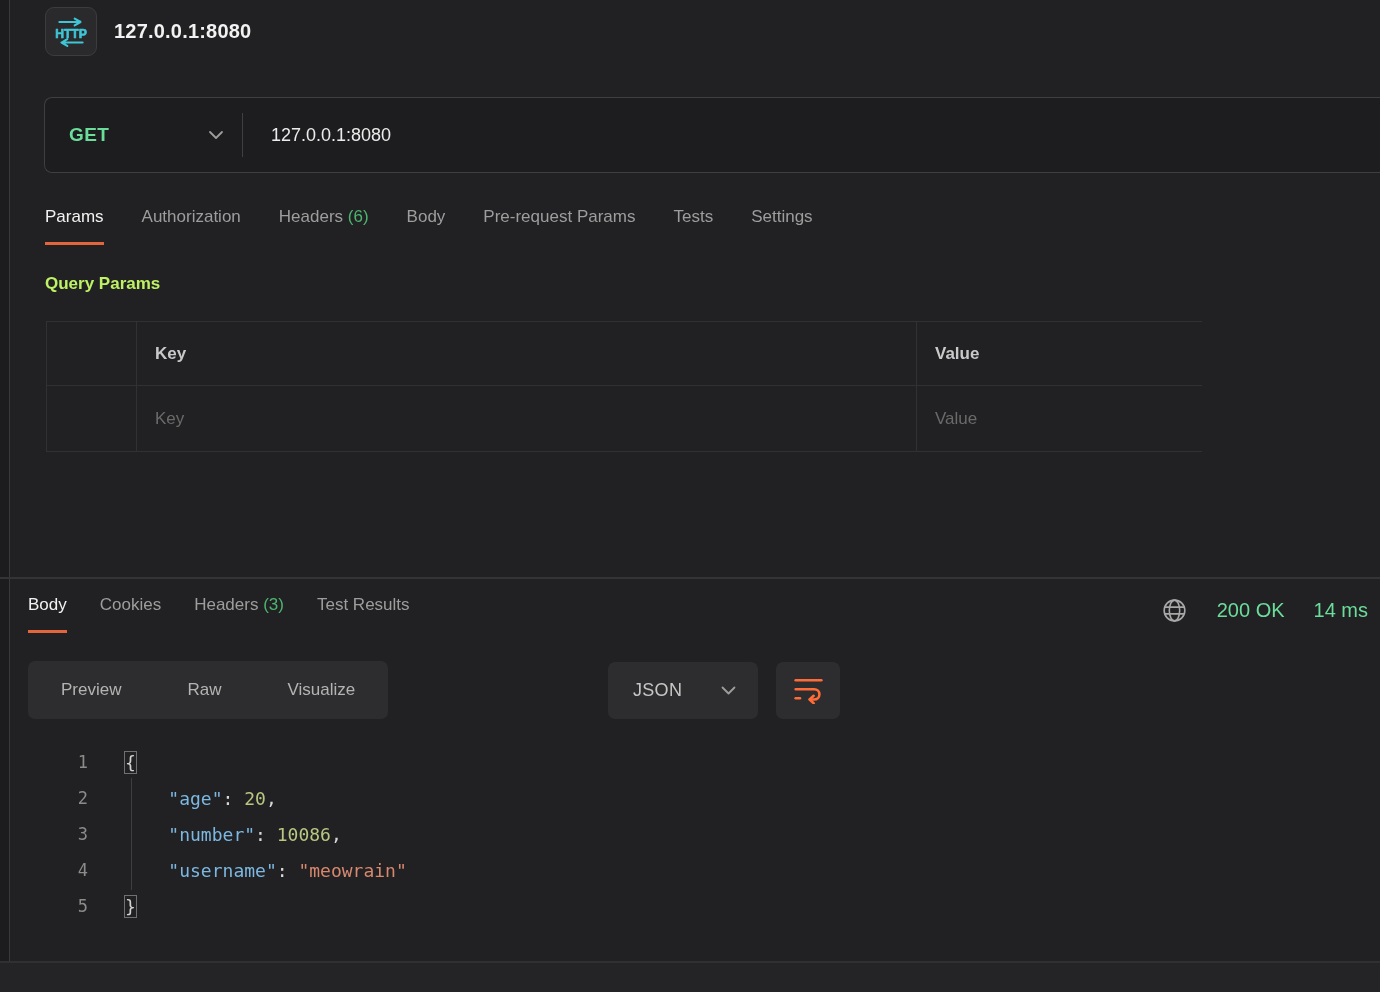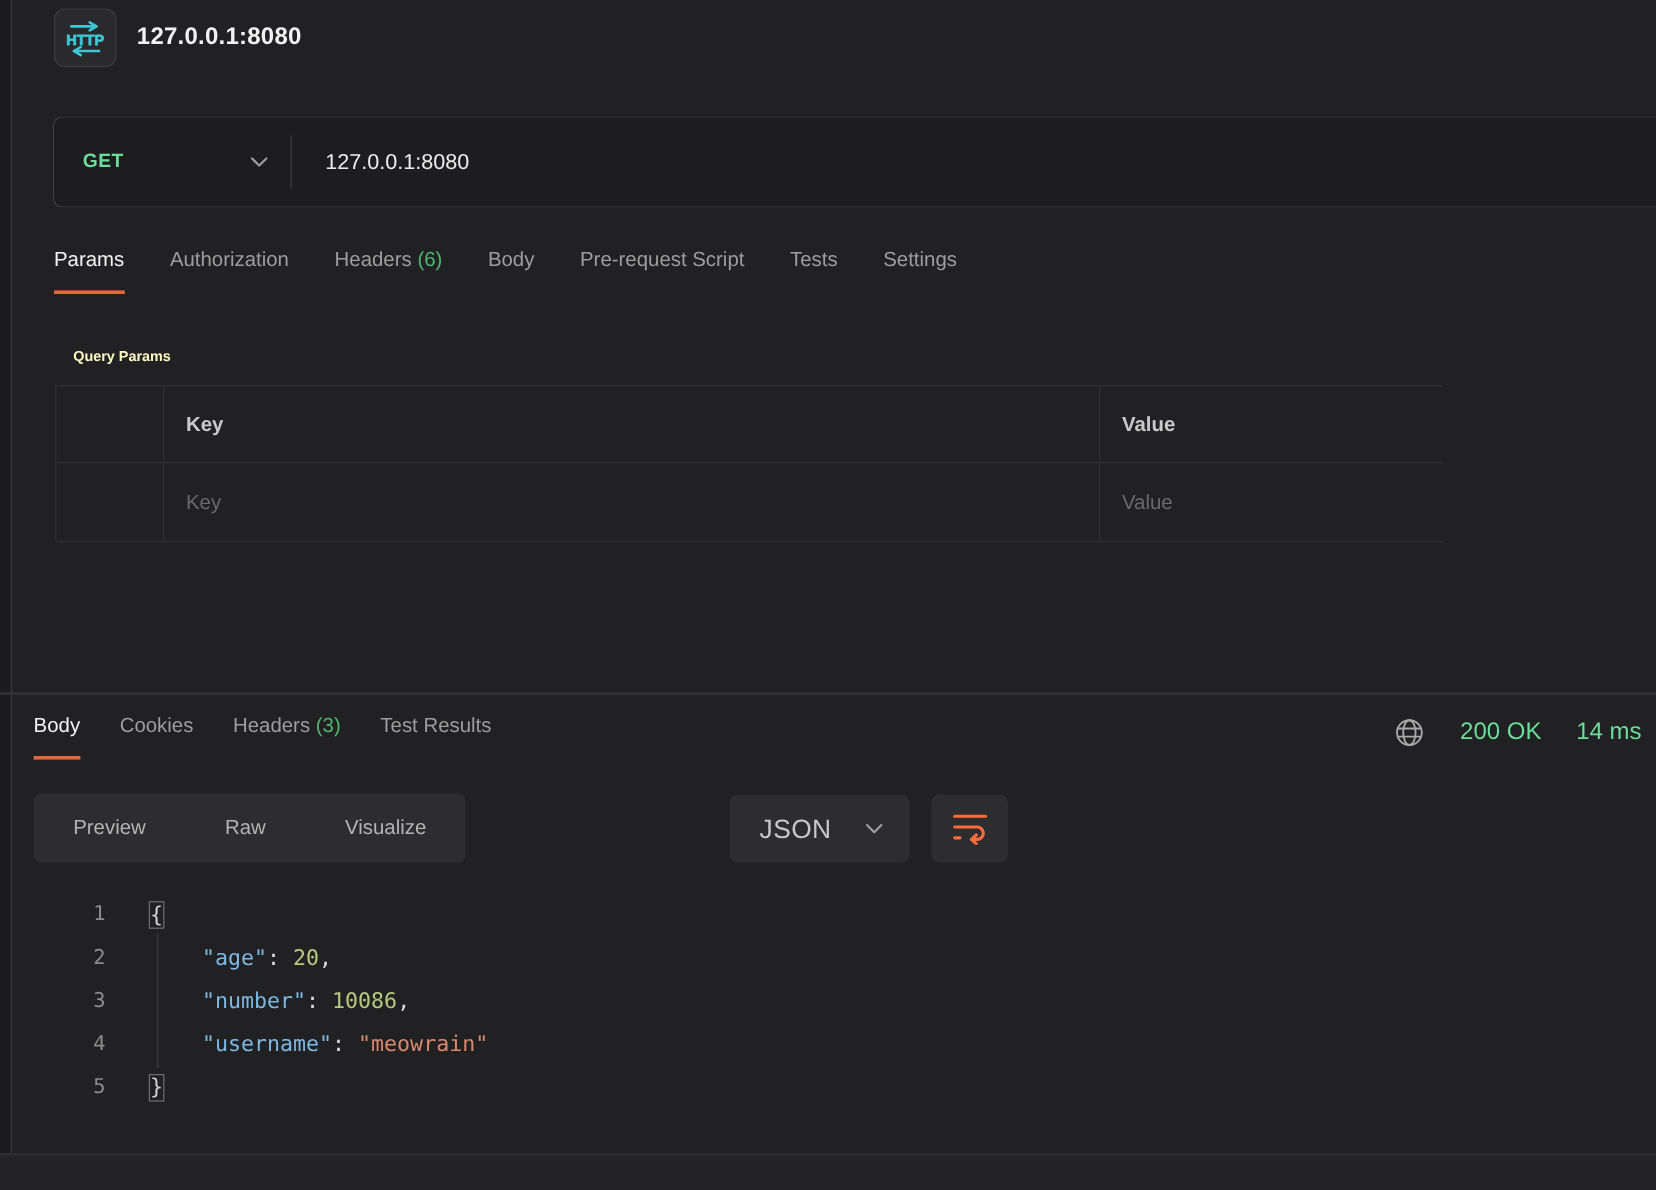--- a/index.html
+++ b/index.html
@@ -18,33 +18,33 @@
   .http-badge { width:52px; height:49px; background:#2a2a2c; border:1px solid #3c3c3e;
     border-radius:9px; display:flex; align-items:center; justify-content:center; }
   .req-title { font-size:20px; font-weight:700; color:#f2f2f2; margin:0; letter-spacing:.2px; }
 
   
   .url-bar { position:absolute; left:44px; top:97px; width:1336px; height:76px;
     background:#1d1d1f; border:1px solid #3f3f41; border-right:none;
     border-radius:8px 0 0 8px; display:flex; align-items:center; }
   .method { display:flex; align-items:center; justify-content:space-between;
     width:197px; padding:0 18px 0 24px; cursor:pointer; height:100%; }
-  .method-label { color:#6bdd9a; font-weight:700; font-size:16px; letter-spacing:.4px; }
+  .method-label { color:#6bdd9a; font-weight:700; font-size:19px; letter-spacing:.4px; }
   .vline { width:1px; height:44px; background:#3f3f41; flex:none; }
   .url-input { padding-left:28px; color:#ececec; font-size:18px; flex:1; cursor:text; }
 
   
   .tabs { display:flex; }
   .req-tabs { position:absolute; left:45px; top:207px; gap:38px; }
   .resp-tabs { gap:33px; }
   .tab { font-size:17px; color:#9d9d9d; padding-bottom:15px; cursor:pointer; border-bottom:3px solid transparent; }
   .tab.active { color:#f2f2f2; border-bottom-color:#e2653c; }
   .tab .count { color:#4db56f; }
 
-  .qp-title { position:absolute; left:45px; top:274px; font-size:12px; font-weight:700; color:#fef9c3; margin:16px; }
+  .qp-title { position:absolute; left:45px; top:274px; font-size:17px; font-weight:700; color:#bef264; margin:0; }
 
   
   .params-table { position:absolute; left:46px; top:321px; width:1156px;
     border-top:1px solid #313133; border-left:1px solid #313133; }
   .t-row { display:flex; border-bottom:1px solid #313133; align-items:stretch; }
   .t-head { height:64px; }
   .t-input { height:66px; }
   .t-cell { display:flex; align-items:center; }
   .t-check { width:90px; border-right:1px solid #313133; flex:none; }
   .t-key { width:780px; padding-left:18px; border-right:1px solid #313133; flex:none; }
@@ -61,21 +61,21 @@
 
   
   .segmented { position:absolute; left:28px; top:661px; height:58px; background:#2d2d2f;
     border-radius:7px; display:flex; align-items:stretch; }
   .seg { display:flex; align-items:center; padding:0 33px; color:#b3b3b3; font-size:17px;
     border-radius:7px; cursor:pointer; }
   .seg.active { background:#3e3e40; color:#f2f2f2; }
   .fmt-dropdown { position:absolute; left:608px; top:662px; width:150px; height:57px;
     background:#2d2d2f; border-radius:7px; display:flex; align-items:center;
     justify-content:space-between; padding:0 22px 0 25px; color:#c6c6c6;
-    font-size:22px; font-weight:500; cursor:pointer; letter-spacing:.3px; }
+    font-size:18px; font-weight:500; cursor:pointer; letter-spacing:.3px; }
   .wrap-btn { position:absolute; left:776px; top:662px; width:64px; height:57px;
     background:#2d2d2f; border-radius:7px; border:none; display:flex;
     align-items:center; justify-content:center; cursor:pointer; padding:0; }
 
   
   .code { position:absolute; left:0; top:744px; width:1380px; }
   .code-row { display:flex; height:36px; align-items:center;
     font-family:"DejaVu Sans Mono", monospace; font-size:18px; }
   .gutter { width:88px; text-align:right; color:#8b8b8b; font-size:17px; flex:none; }
   .code-line { padding-left:37px; white-space:pre; color:#d8d8d8; }
@@ -115,21 +115,21 @@
     </div>
     <div class="vline"></div>
     <div class="url-input">127.0.0.1:8080</div>
   </div>
 
   <nav class="tabs req-tabs">
     <div class="tab active"><span>Params</span></div>
     <div class="tab"><span>Authorization</span></div>
     <div class="tab"><span>Headers</span> <span class="count">(6)</span></div>
     <div class="tab"><span>Body</span></div>
-    <div class="tab"><span>Pre-request Script</span></div>
+    <div class="tab"><span>Pre-request Params</span></div>
     <div class="tab"><span>Tests</span></div>
     <div class="tab"><span>Settings</span></div>
   </nav>
 
   <h2 class="qp-title">Query Params</h2>
 
   <div class="params-table">
     <div class="t-row t-head">
       <div class="t-cell t-check"></div>
       <div class="t-cell t-key">Key</div>

